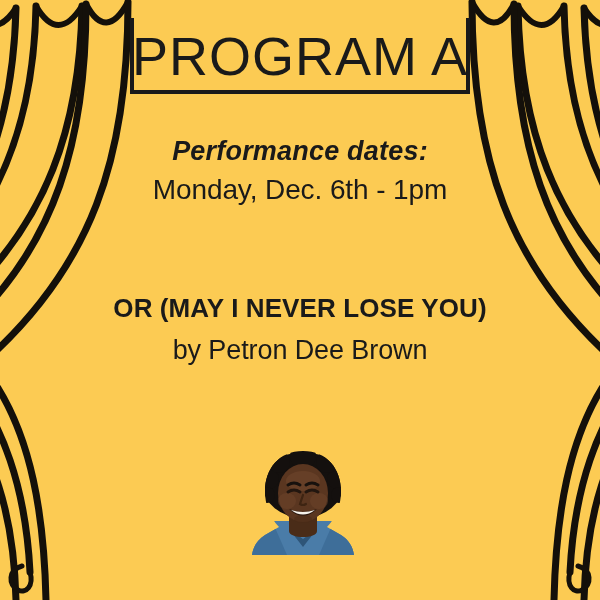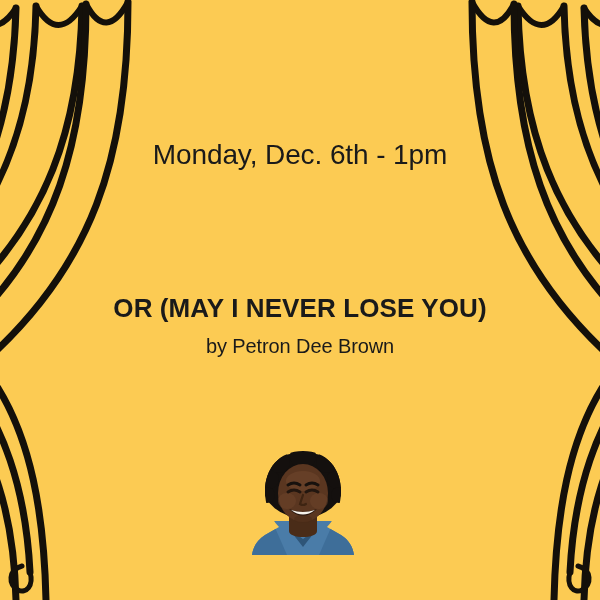--- a/index.html
+++ b/index.html
@@ -92,21 +92,21 @@
     top: 290px;
     text-align: center;
   }
   .play-line {
     font-size: 26px;
     font-weight: 700;
     line-height: 1.44;
     letter-spacing: 0.1px;
   }
   .byline {
-    font-size: 20px;
+    font-size: 27px;
     font-weight: 400;
     line-height: 1.3;
     margin-top: 6px;
     letter-spacing: -0.1px;
   }
 
   
   .headshot {
     position: absolute;
     left: 249px;
@@ -159,22 +159,28 @@
         <path d="M 640 372 C 596 420 574 492 570 572" stroke-width="7"></path>
         <path d="M 656 392 C 604 446 586 520 584 600" stroke-width="7"></path>
         <path d="M 602 388 C 570 440 556 510 554 600" stroke-width="7"></path>
         <path d="M 570 572 C 566 586 574 594 582 590 C 592 585 592 570 578 566" stroke-width="5"></path>
         <path d="M 608 560 C 604 578 616 588 626 582" stroke-width="5"></path>
       </g>
 
     </g>
   </svg>
 
+  <div class="title-wrap">
+    <div class="title-frame">
+      <div class="title-text">PROGRAM A</div>
+    </div>
+  </div>
 
   <div class="dates">
+    <div class="dates-heading">Performance dates:</div>
     <div class="date-line">Monday, Dec. 6th - 1pm</div>
   </div>
 
   <div class="play">
     <div class="play-line">OR (MAY I NEVER LOSE YOU)</div>
     <div class="byline">by Petron Dee Brown</div>
   </div>
 
   <svg class="headshot" viewBox="0 0 108 108" xmlns="http://www.w3.org/2000/svg">
     <defs>

